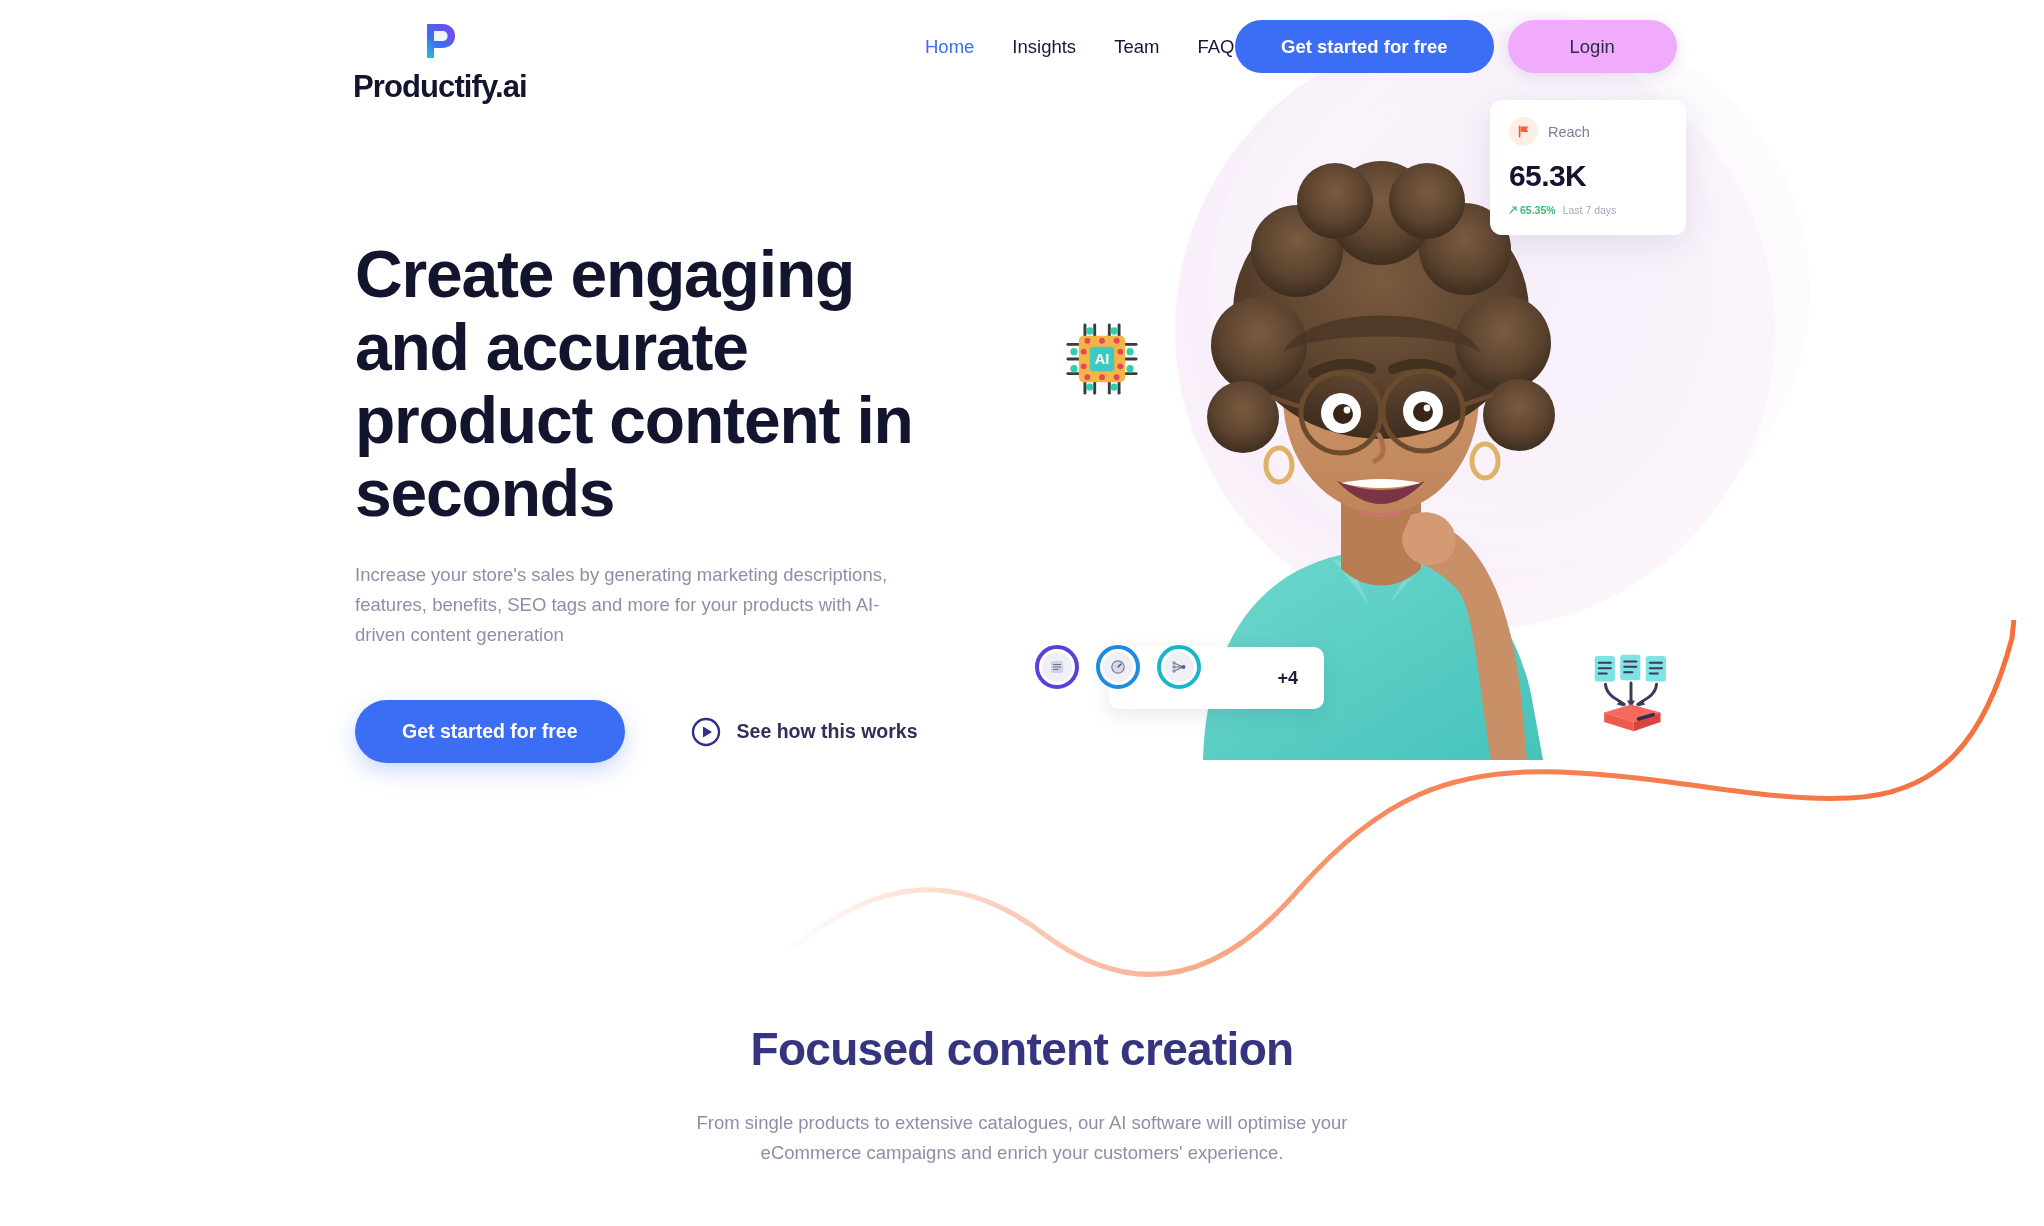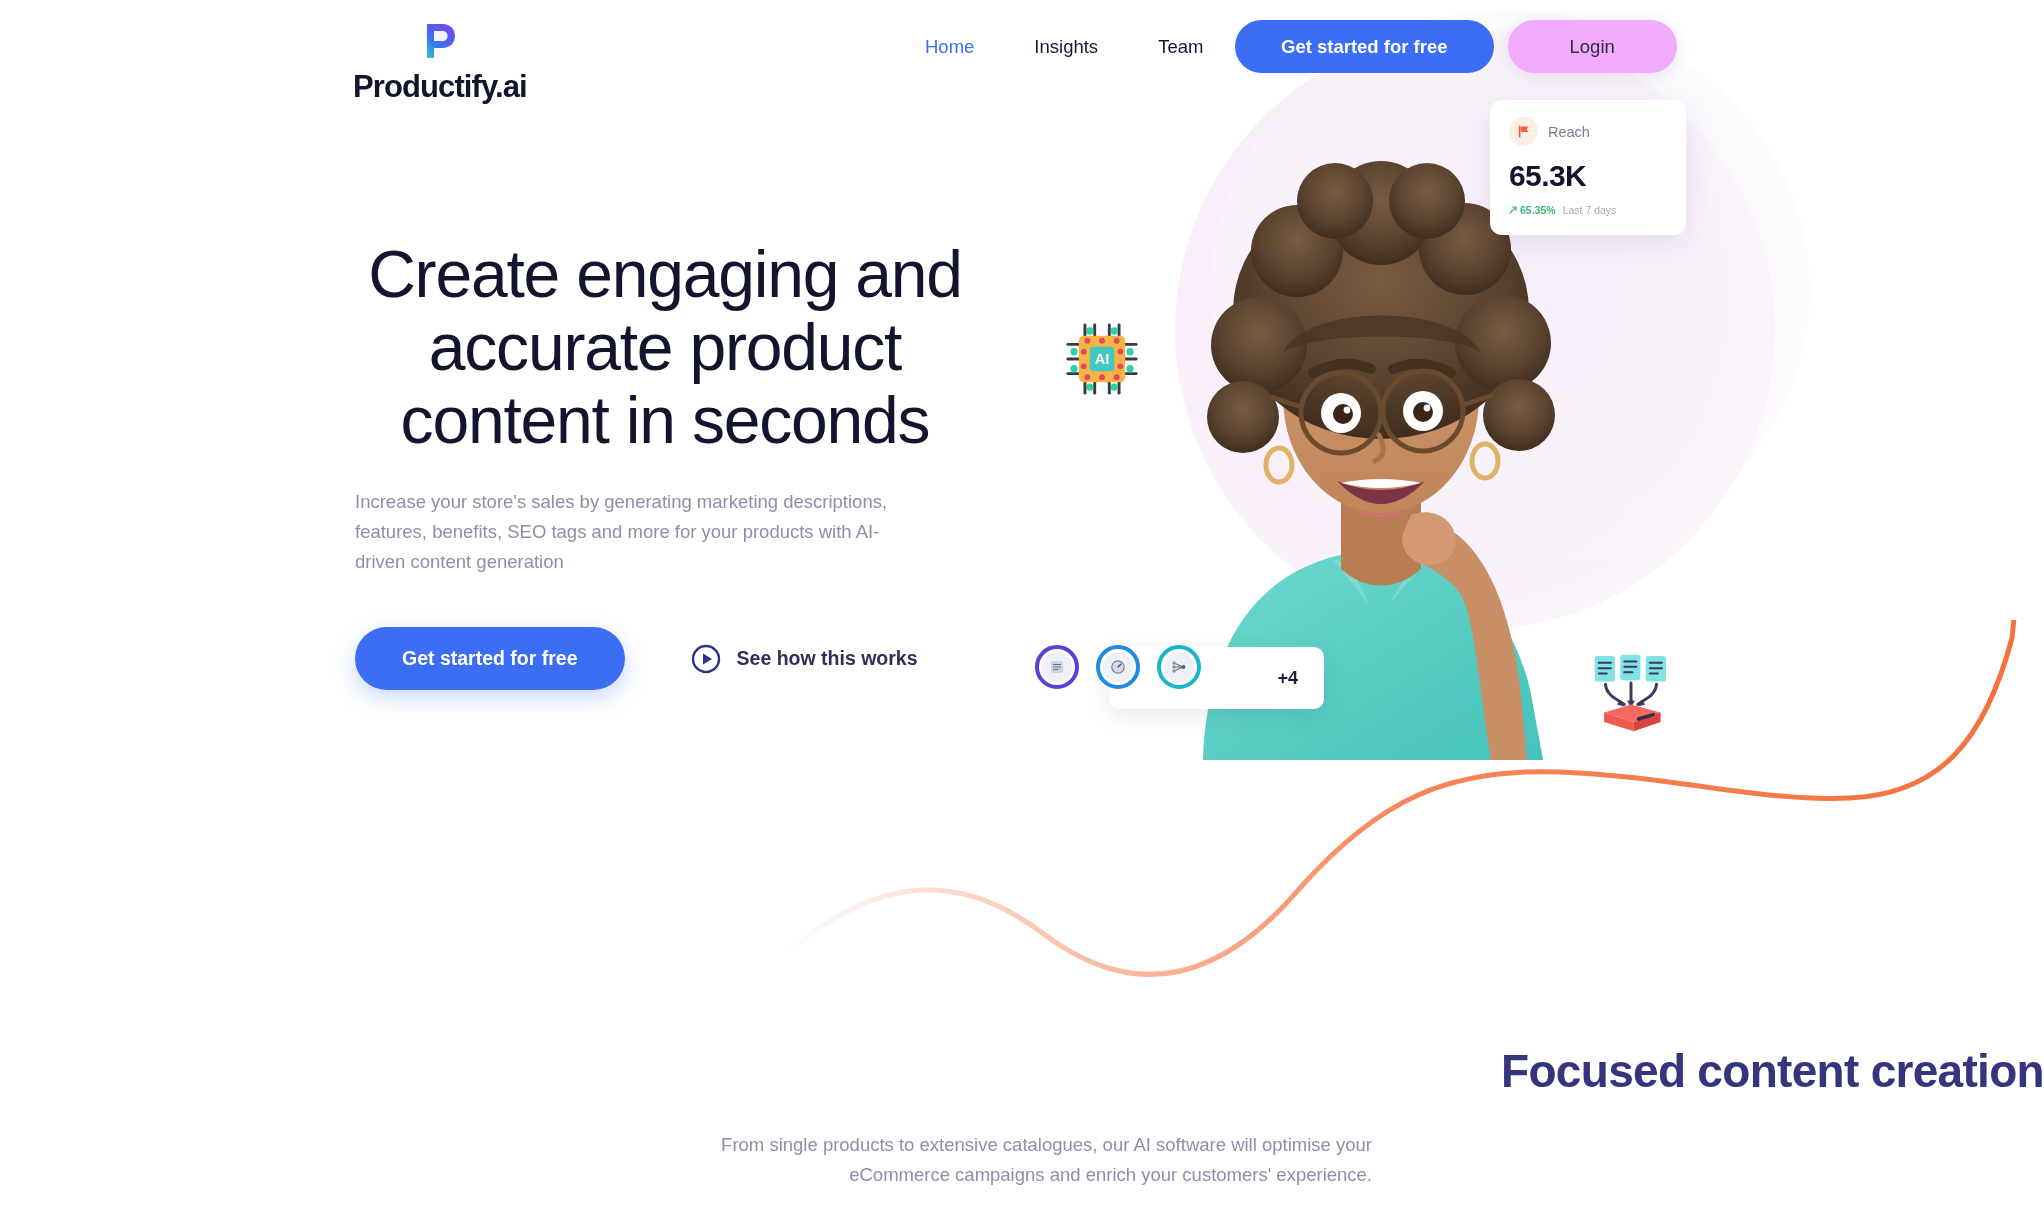--- a/index.html
+++ b/index.html
@@ -78,21 +78,21 @@
     color: #13142e;
     font-family: "Liberation Sans", sans-serif;
   }
 
   .nav {
     position: absolute;
     left: 925px;
     top: 36px;
     display: flex;
     align-items: center;
-    gap: 60px;
+    gap: 38px;
   }
   .nav-link {
     font-size: 18.5px;
     color: #16183a;
     text-decoration: none;
     cursor: pointer;
     white-space: nowrap;
   }
   .nav-link.active { color: #3b6ef5; }
 
@@ -135,25 +135,24 @@
   .hero-left {
     position: absolute;
     left: 355px;
     top: 238px;
     width: 620px;
     z-index: 20;
   }
   .hero-title {
     font-size: 66px;
     line-height: 1.105;
-    font-weight: normal;
+    font-weight: bold;
     letter-spacing: -1.2px;
     color: #13142e;
     font-family: "Liberation Sans", sans-serif;
-    text-align: center;
   }
   .hero-sub {
     margin-top: 30px;
     font-size: 18.5px;
     line-height: 1.63;
     color: #8d8fa8;
     width: 560px;
   }
   .hero-cta {
     margin-top: 50px;
@@ -263,24 +262,24 @@
   }
   .avatar + .avatar { margin-left: 17px; }
   .avatar-ring-1 { border: 4px solid #5b3fd8; }
   .avatar-ring-2 { border: 4px solid #1f8ae0; }
   .avatar-ring-3 { border: 4px solid #18b6c9; }
   .avatar-inner { width: 30px; height: 30px; border-radius: 50%; background: #eef0f6; display:flex; align-items:center; justify-content:center; }
 
   
   .section {
     position: absolute;
-    top: 1044px;
+    top: 1022px;
     left: 0;
     width: 2044px;
-    text-align: right;
+    text-align: center;
     z-index: 20;
   }
   .section-title {
     font-size: 46px;
     font-weight: bold;
     color: #35357f;
     letter-spacing: -0.7px;
     font-family: "Liberation Sans", sans-serif;
   }
   .section-sub {

